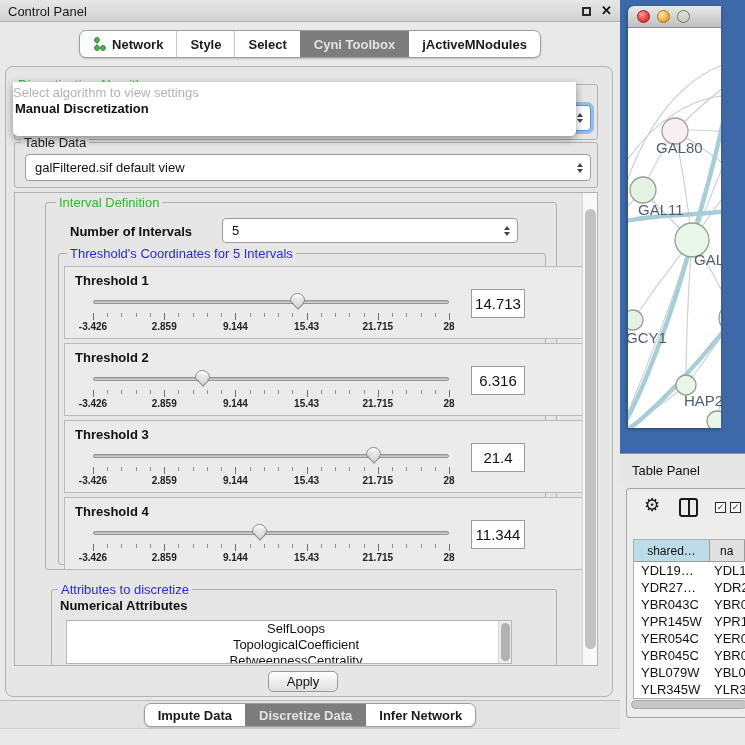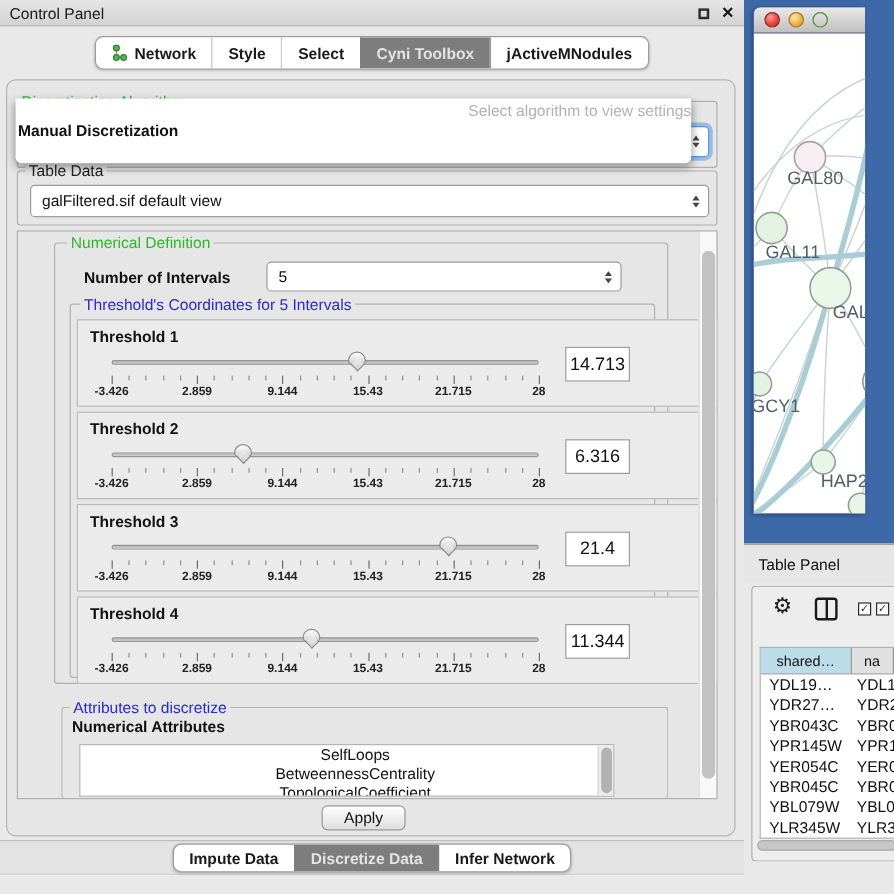--- a/index.html
+++ b/index.html
@@ -38,21 +38,21 @@
   .combo.focus { border-color:#5d97d8; box-shadow:0 0 0 3px rgba(100,160,230,.6); }
   .spin { position:absolute; right:7px; top:50%; transform:translateY(-50%); display:flex; flex-direction:column; align-items:center; }
   .spin i { display:block; width:0; height:0; border-left:3.5px solid transparent; border-right:3.5px solid transparent; }
   .spin .up { border-bottom:4px solid #444; margin-bottom:2px; }
   .spin .dn { border-top:4px solid #444; }
 
   
   .grp-algo { left:14px; top:84px; width:584px; height:56px; }
   .popup { position:absolute; left:13px; top:82px; width:563px; height:54px; background:#fff;
     border-radius:0 0 5px 5px; box-shadow:0 3px 8px rgba(0,0,0,.4); z-index:30; }
-  .popup .ph { text-align:right; color:#b2b2b2; font-size:13px; height:18px; padding-top:3px; }
+  .popup .ph { text-align:left; color:#b2b2b2; font-size:13px; height:18px; padding-top:3px; }
   .popup .it { font-size:13px; color:#111; height:17px; padding-left:2px; line-height:17px; }
   .popup .it.b { font-weight:bold; }
 
   .grp-tabledata { left:14px; top:142px; width:584px; height:46px; }
 
   .scrollpane { position:absolute; left:14px; top:192px; width:584px; height:474px;
     border:1px solid #b0b0b0; background:#e6e6e6; overflow:hidden; }
   .vscroll { position:absolute; right:0; top:0; width:15px; height:100%; background:#f8f8f8; border-left:1px solid #d5d5d5; }
   .vthumb { position:absolute; left:2px; top:16px; width:11px; height:440px; border-radius:6px; background:#c2c2c2; }
 
@@ -193,21 +193,21 @@
         <span class="spin">
             <i class="up"></i>
             <i class="dn"></i>
           </span>
       </div>
     </div>
 
     <div class="scrollpane">
 
       <div class="grp grp-interval">
-        <span class="grp-label lbl-green" style="left:10px;">Numerical Definition</span>
+        <span class="grp-label lbl-green" style="left:10px;">Interval Definition</span>
         <span class="num-label">Number of Intervals</span>
         <div class="combo num-combo">
           <span>5</span>
           <span class="spin">
               <i class="up"></i>
               <i class="dn"></i>
             </span>
         </div>
 
         <div class="grp grp-thresh">
@@ -404,22 +404,22 @@
             </div>
         </div>
       </div>
 
       <div class="grp grp-attr">
         <span class="grp-label lbl-blue" style="left:6px;">Attributes to discretize</span>
         <span class="attr-title">Numerical Attributes</span>
         <div class="listbox">
           <div id="attrList">
               <div class="li">SelfLoops</div>
+              <div class="li">TopologicalCoefficient</div>
               <div class="li">BetweennessCentrality</div>
-              <div class="li">TopologicalCoefficient</div>
             </div>
           <div class="list-vscroll">
             <div class="list-vthumb"></div>
           </div>
         </div>
       </div>
 
       <div class="vscroll">
         <div class="vthumb"></div>
       </div>

